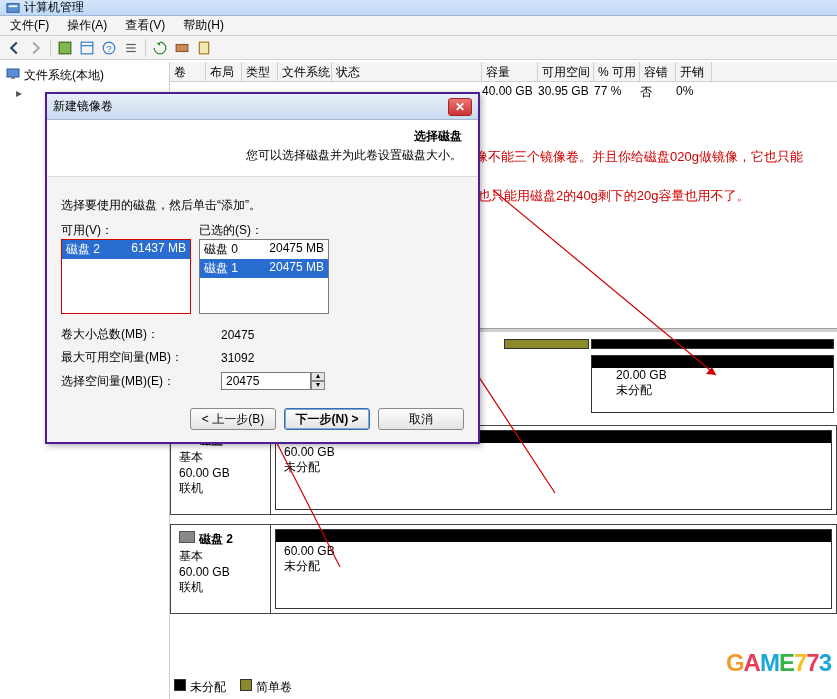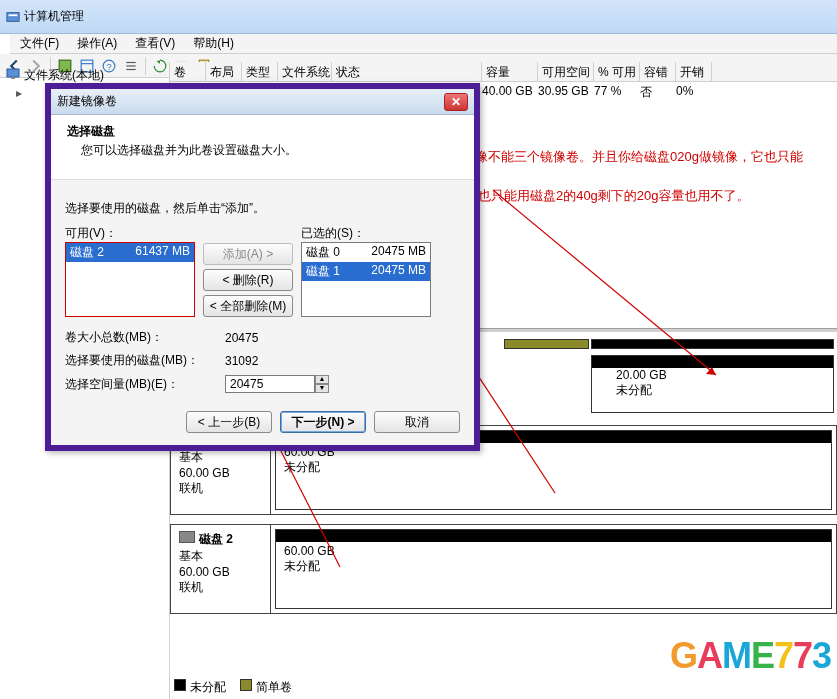--- a/index.html
+++ b/index.html
@@ -1,25 +1,25 @@
 <!DOCTYPE html>
 <html><head>
 <meta charset="utf-8">
 <style>
   * { box-sizing: border-box; font-family: "Microsoft YaHei", SimSun, Arial, sans-serif; }
   html,body { margin:0; padding:0; }
   body { width:837px; height:699px; background:#fff; font-size:12px; color:#000; overflow:hidden; position:relative; }
 
   
-  .title-bar { height:34px; background:linear-gradient(#d3e5fa,#bfd9f6); border-bottom:1px solid #9fb9d8; padding:1px 6px; display:flex; align-items:center; gap:4px; }
+  .title-bar { height:16px; background:linear-gradient(#d3e5fa,#bfd9f6); border-bottom:1px solid #9fb9d8; padding:1px 6px; display:flex; align-items:center; gap:4px; }
   .title-bar .sys-icon { width:14px; height:14px; display:inline-block; }
   .title-bar .sys-icon svg { width:14px; height:14px; }
 
   
-  .menu-bar { height:20px; background:#f4f4f4; border-bottom:1px solid #d0d0d0; padding:0 6px; display:flex; align-items:center; gap:10px;margin-left:10px; }
+  .menu-bar { height:20px; background:#f4f4f4; border-bottom:1px solid #d0d0d0; padding:0 6px; display:flex; align-items:center; gap:10px; }
   .menu-bar span { padding:2px 4px; }
 
   
   .toolbar { height:24px; background:#f4f4f4; border-bottom:1px solid #d0d0d0; padding:0 4px; display:flex; align-items:center; gap:2px; }
   .tool-btn { width:20px; height:20px; border:1px solid transparent; display:flex; align-items:center; justify-content:center; }
   .tool-btn svg { width:14px; height:14px; }
   .tool-sep { width:1px; height:18px; background:#d0d0d0; margin:0 2px; }
 
   
   .main { position:absolute; top:62px; bottom:0; left:0; right:0; display:flex; }
@@ -53,26 +53,26 @@
   .hsplit { position:absolute; left:0; right:0; height:5px; background:#d0d0d0; border-top:1px solid #a0a0a0; border-bottom:1px solid #fff; }
   .olive-bar { position:absolute; height:10px; background:#8a8a2a; border:1px solid #333; }
   .black-bar { position:absolute; height:10px; background:#000; border:1px solid #333;}
   .space-block2 { position:absolute; border:1px solid #333; padding:12px 24px 4px; }
   .space-block2 .head-bar { position:absolute; top:0; left:0; right:0; height:12px; background:#000; }
 
   
   .annot { position:absolute; color:#d00000; font-size:13px; line-height:1.5; }
 
   
-  .dialog { position:absolute; left:45px; top:83px; width:435px; border:6px solid #4c1d95; background:#fef9c3; box-shadow:2px 2px 6px rgba(0,0,0,.3); }
+  .dialog { position:absolute; left:45px; top:92px; width:435px; border:2px solid #4c1d95; background:#fef9c3; box-shadow:2px 2px 6px rgba(0,0,0,.3); }
   .dlg-title { height:26px; background:linear-gradient(#e8eff7,#c9dbef); border-bottom:1px solid #a6b9d1; display:flex; align-items:center; padding:0 6px; }
   .dlg-title .spacer{ flex:1; }
   .dlg-close { width:24px; height:18px; background:linear-gradient(#e77,#c33); border:1px solid #a22; color:#fff; display:flex; align-items:center; justify-content:center; font-weight:bold; border-radius:3px; }
   .dlg-body { background:#f4f4f4; padding:10px 14px 10px; }
-  .dlg-head { background:#fff; padding:8px 16px 20px; border-bottom:1px solid #dcdcdc; }
+  .dlg-head { background:#fff; padding:8px 16px 12px; border-bottom:1px solid #dcdcdc;text-align:right; }
   .dlg-head .h1{ font-weight:bold; }
   .dlg-head .h2{ margin-left:14px; margin-top:2px; }
 
   .dlg-instr { margin-top:10px; margin-bottom:8px; }
   .dlg-lists { display:flex; gap:8px; align-items:flex-start; }
   .listbox { width:130px; height:75px; background:#fff; border:1px solid #7a7a7a; font-size:12px; overflow:hidden;}
   .listbox .item { padding:1px 4px; display:flex; justify-content:space-between; }
   .listbox .sel { background:#2a6dd0; color:#fff; }
   .red-box { border:1px solid #d00000; }
   .btns-mid { display:flex; flex-direction:column; gap:4px; width:90px; align-items:stretch;}
@@ -84,21 +84,21 @@
   .fields .frow { display:flex; align-items:center; }
   .fields .flabel { width:160px; }
   .numbox { width:90px; height:18px; border:1px solid #7a7a7a; padding:1px 4px; background:#fff; }
   .spinner { display:flex; flex-direction:column; }
   .spin-btn { width:14px; height:9px; border:1px solid #888; background:#e4e4e4; font-size:7px; line-height:6px; text-align:center;}
 
   .dlg-buttons { display:flex; justify-content:flex-end; gap:8px; padding:8px 14px 12px; background:#f4f4f4; border-top:0; }
   .dlg-buttons .winbtn { width:86px; }
 
   
-  .wm { position:absolute; right:6px; bottom:22px; font-size:36px; font-weight:900; font-family:Arial Black, Arial; letter-spacing:-1px;}
+  .wm { position:absolute; right:6px; bottom:22px; font-size:24px; font-weight:900; font-family:Arial Black, Arial; letter-spacing:-1px;}
   .wm span:nth-child(1){color:#f29b2c}
   .wm span:nth-child(2){color:#e93b5a}
   .wm span:nth-child(3){color:#1aa6d9}
   .wm span:nth-child(4){color:#36b44a}
   .wm span:nth-child(5){color:#f2c21a}
   .wm span:nth-child(6){color:#e93b5a}
   .wm span:nth-child(7){color:#1aa6d9}
 </style>
 </head>
 <body>
@@ -301,26 +301,20 @@
     <div class="dlg-lists">
       <div>
         <div>可用(V)：</div>
         <div class="listbox red-box">
           <div class="item sel">
             <span>磁盘 2</span>
             <span>61437 MB</span>
           </div>
         </div>
       </div>
-      <div class="btns-mid">
-        <div style="height:14px"></div>
-        <div class="winbtn disabled">添加(A) &gt;</div>
-        <div class="winbtn">&lt; 删除(R)</div>
-        <div class="winbtn">&lt; 全部删除(M)</div>
-      </div>
       <div>
         <div>已选的(S)：</div>
         <div class="listbox">
           <div class="item">
             <span>磁盘 0</span>
             <span>20475 MB</span>
           </div>
           <div class="item sel">
             <span>磁盘 1</span>
             <span>20475 MB</span>
@@ -328,21 +322,21 @@
         </div>
       </div>
     </div>
 
     <div class="fields">
       <div class="frow">
         <div class="flabel">卷大小总数(MB)：</div>
         <div>20475</div>
       </div>
       <div class="frow">
-        <div class="flabel">选择要使用的磁盘(MB)：</div>
+        <div class="flabel">最大可用空间量(MB)：</div>
         <div>31092</div>
       </div>
       <div class="frow">
         <div class="flabel">选择空间量(MB)(E)：</div>
         <div class="numbox">20475</div>
         <div class="spinner">
           <div class="spin-btn">▲</div>
           <div class="spin-btn">▼</div>
         </div>
       </div>

